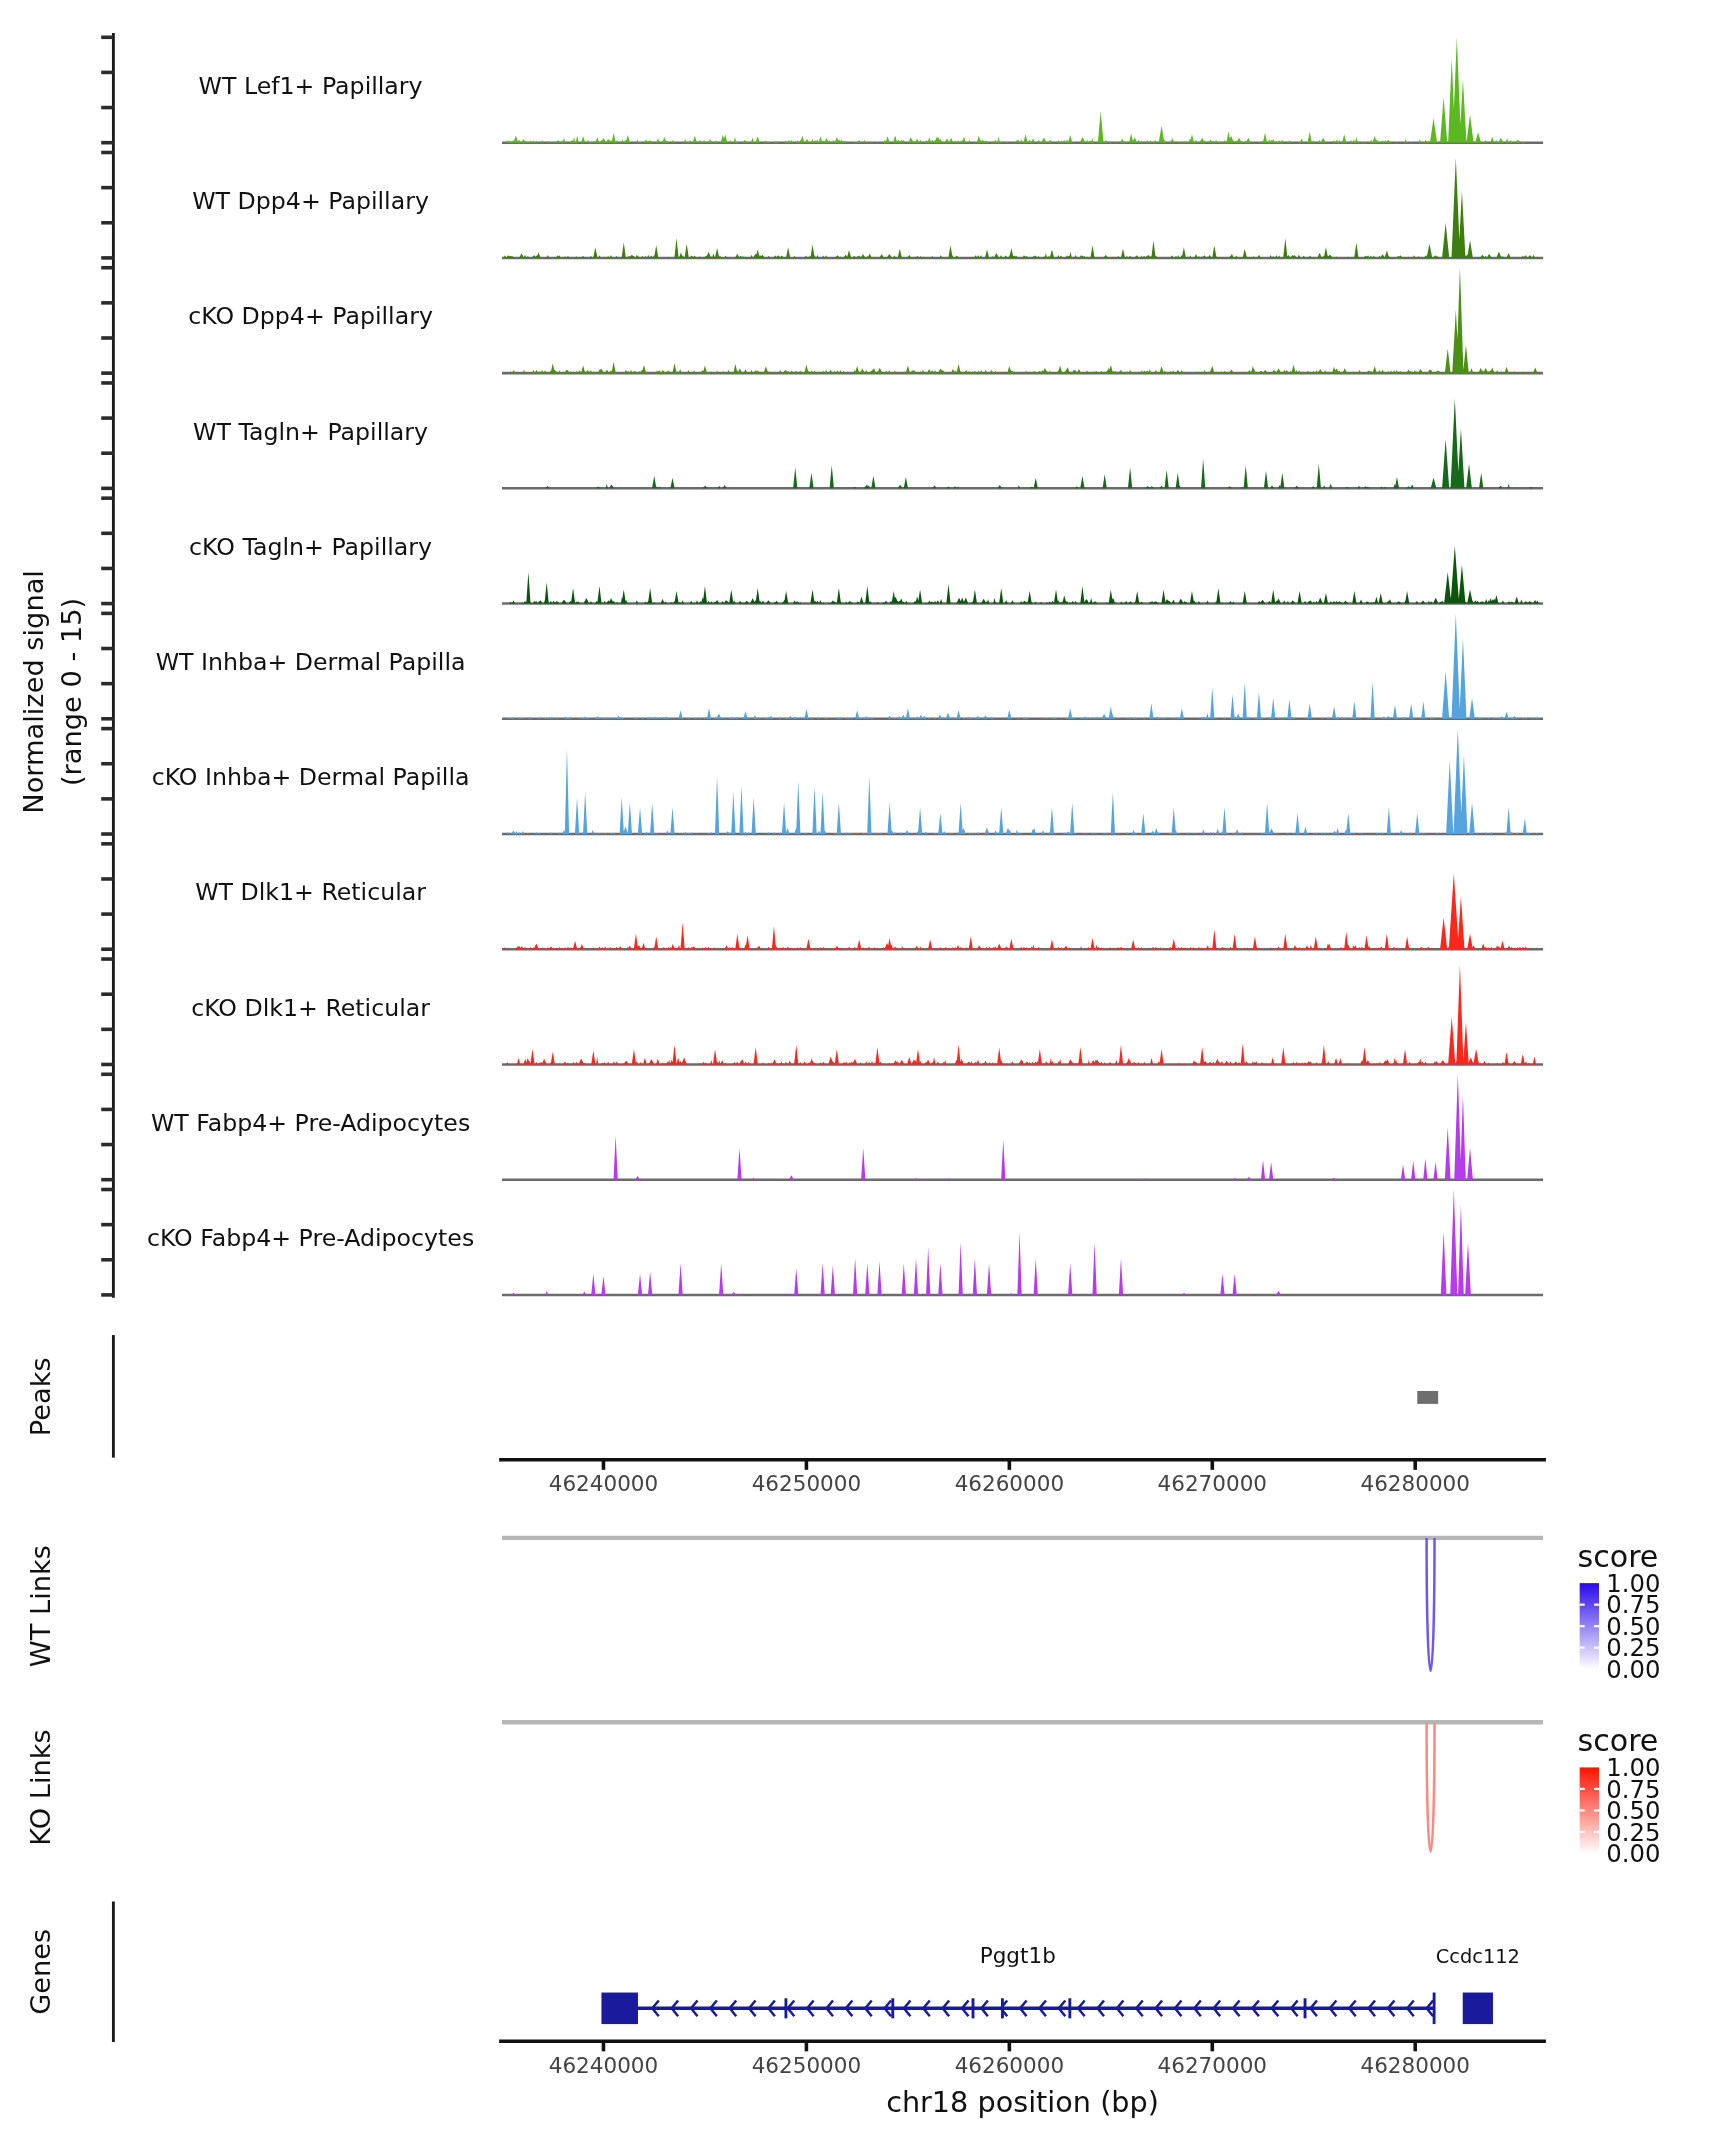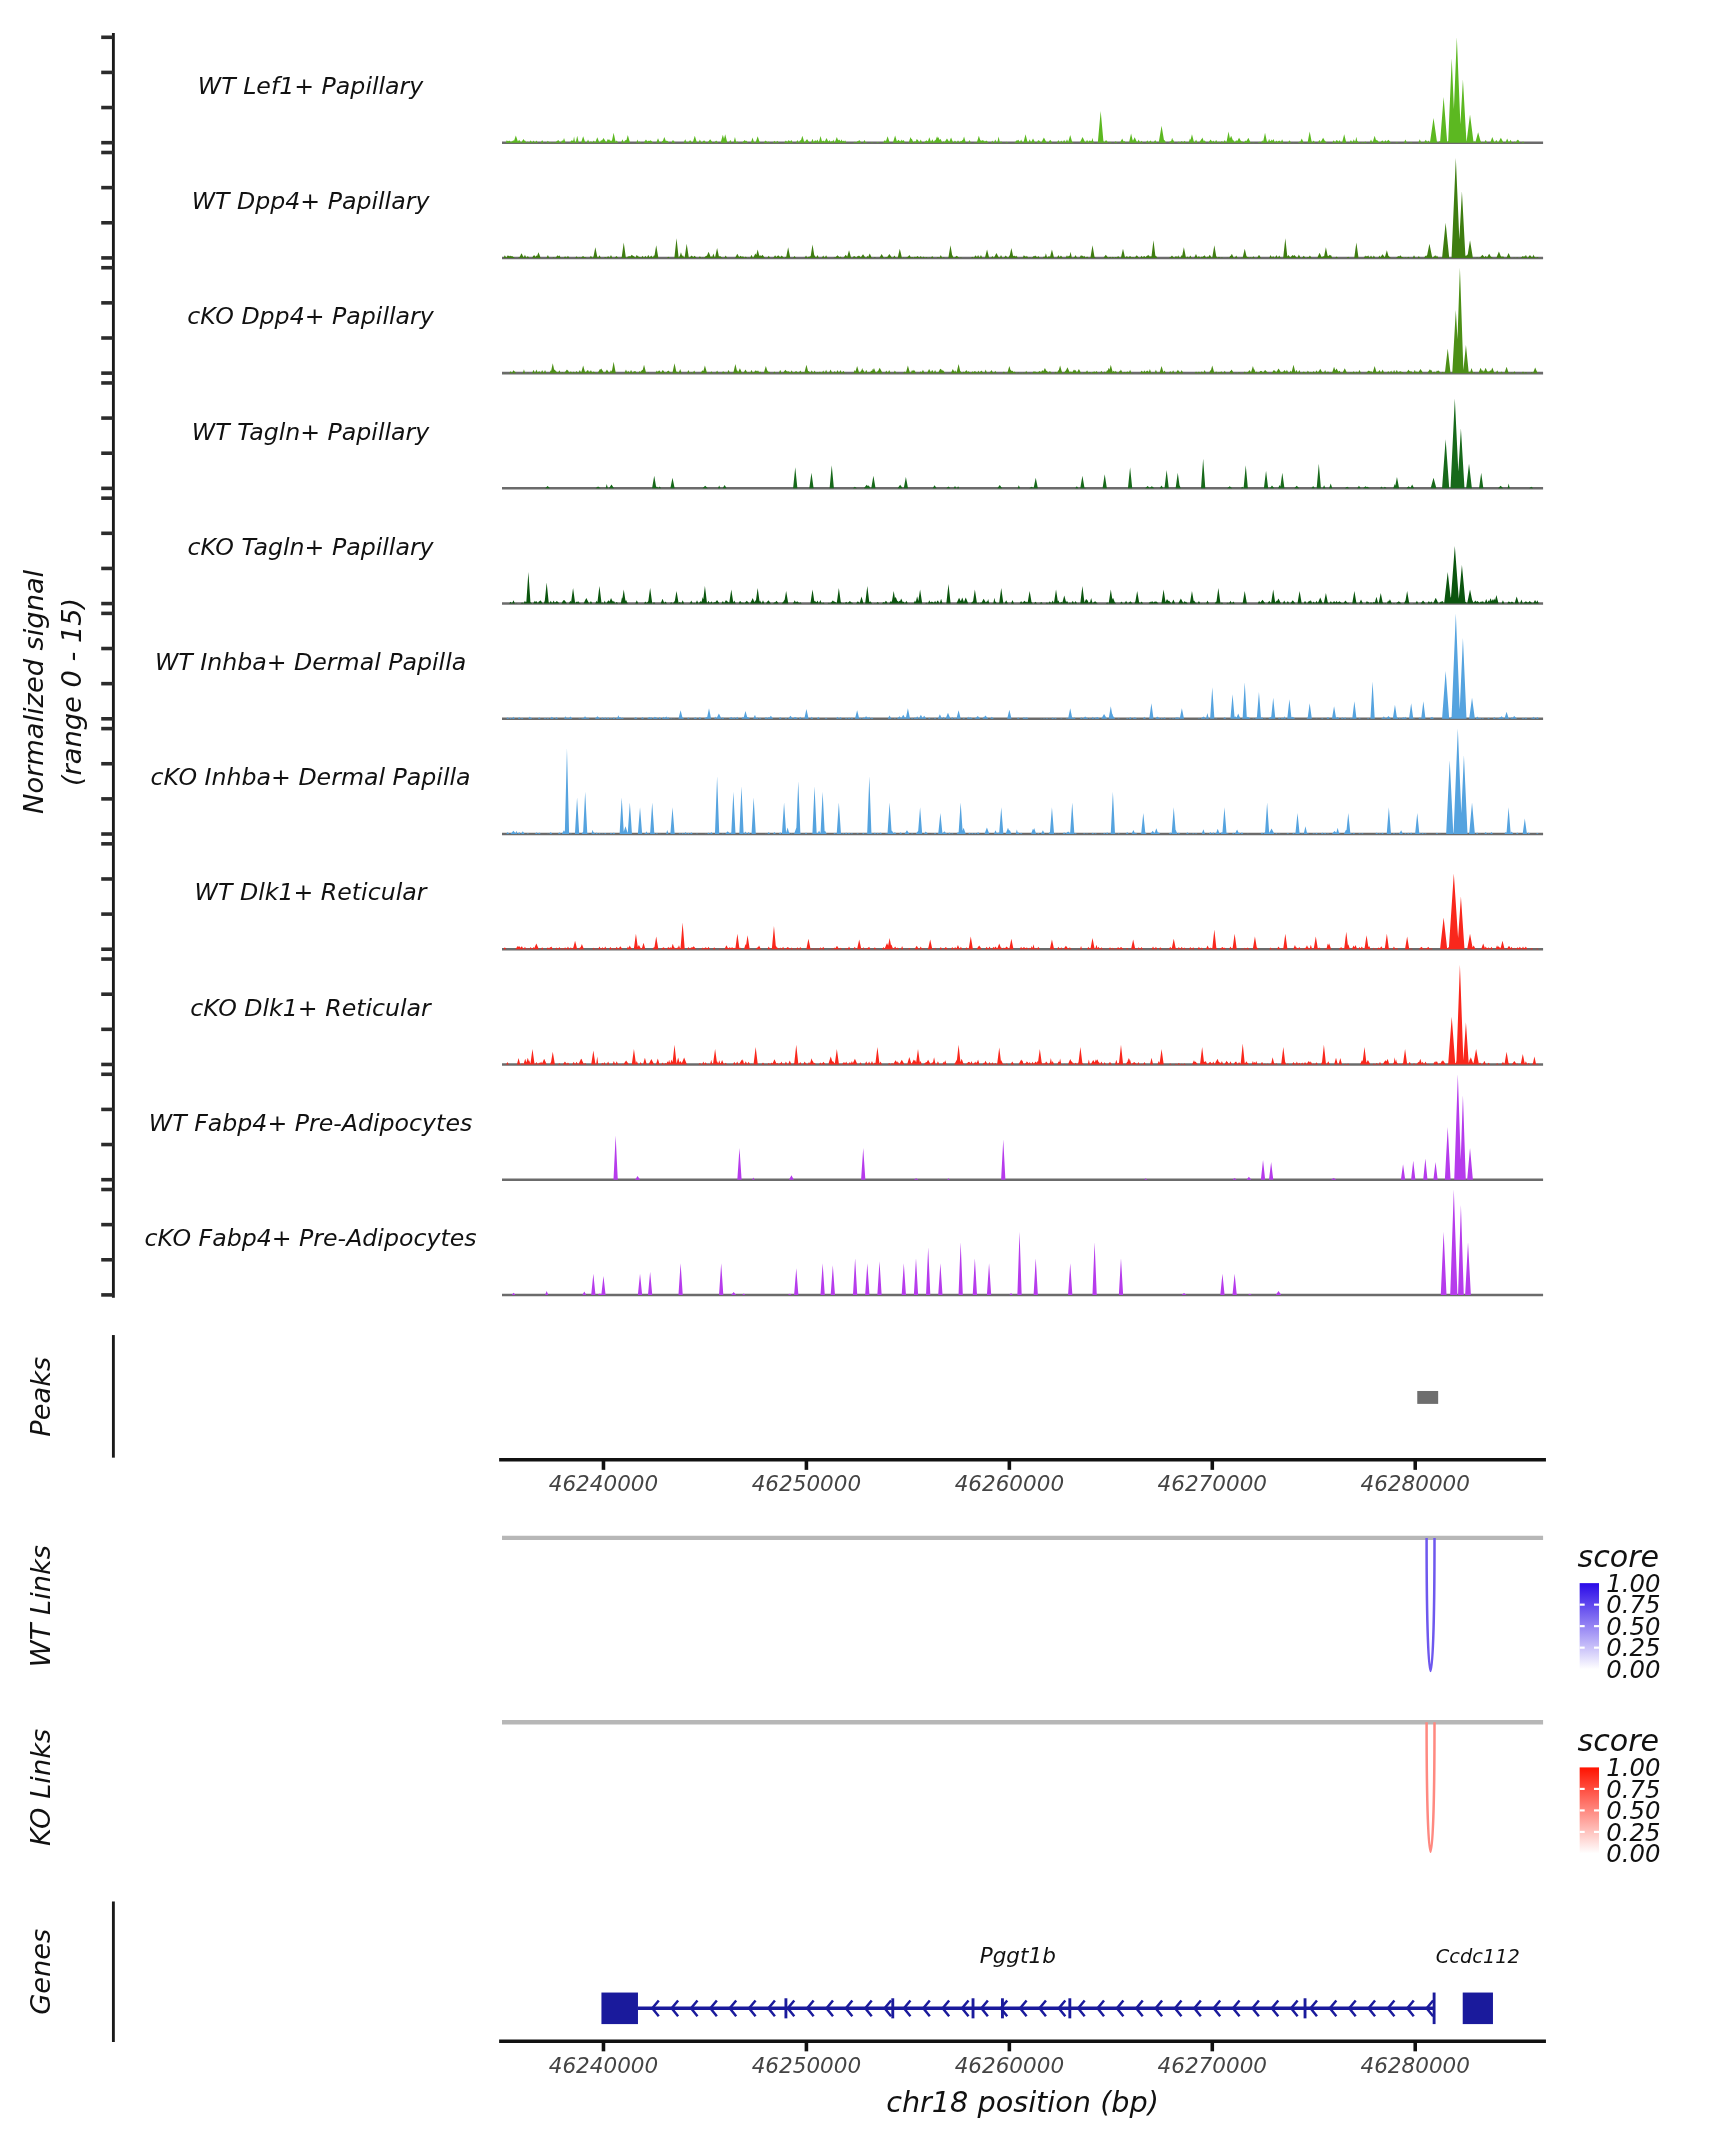--- a/index.html
+++ b/index.html
@@ -1,16 +1,16 @@
 <!DOCTYPE html>
 <html style="font-size:11.5px"><head>
 <meta charset="utf-8">
 <style>
   html,body{margin:0;padding:0;background:#ffffff;}
-  #fig{position:relative;width:1721px;height:2151px;background:#ffffff;overflow:hidden;font-style:italic;}
+  #fig{position:relative;width:1721px;height:2151px;background:#ffffff;overflow:hidden;}
   svg text{font-family:"DejaVu Sans","Liberation Sans",sans-serif;fill:#111111;}
   .tick-label{fill:#444444;}
 </style>
 </head>
 <body>
 
 <div id="fig">
   <svg id="chart" width="1721" height="2151" viewBox="0 0 2400 3000" xmlns="http://www.w3.org/2000/svg">
     <defs>
         <linearGradient id="grad0" x1="0" y1="0" x2="0" y2="1">

